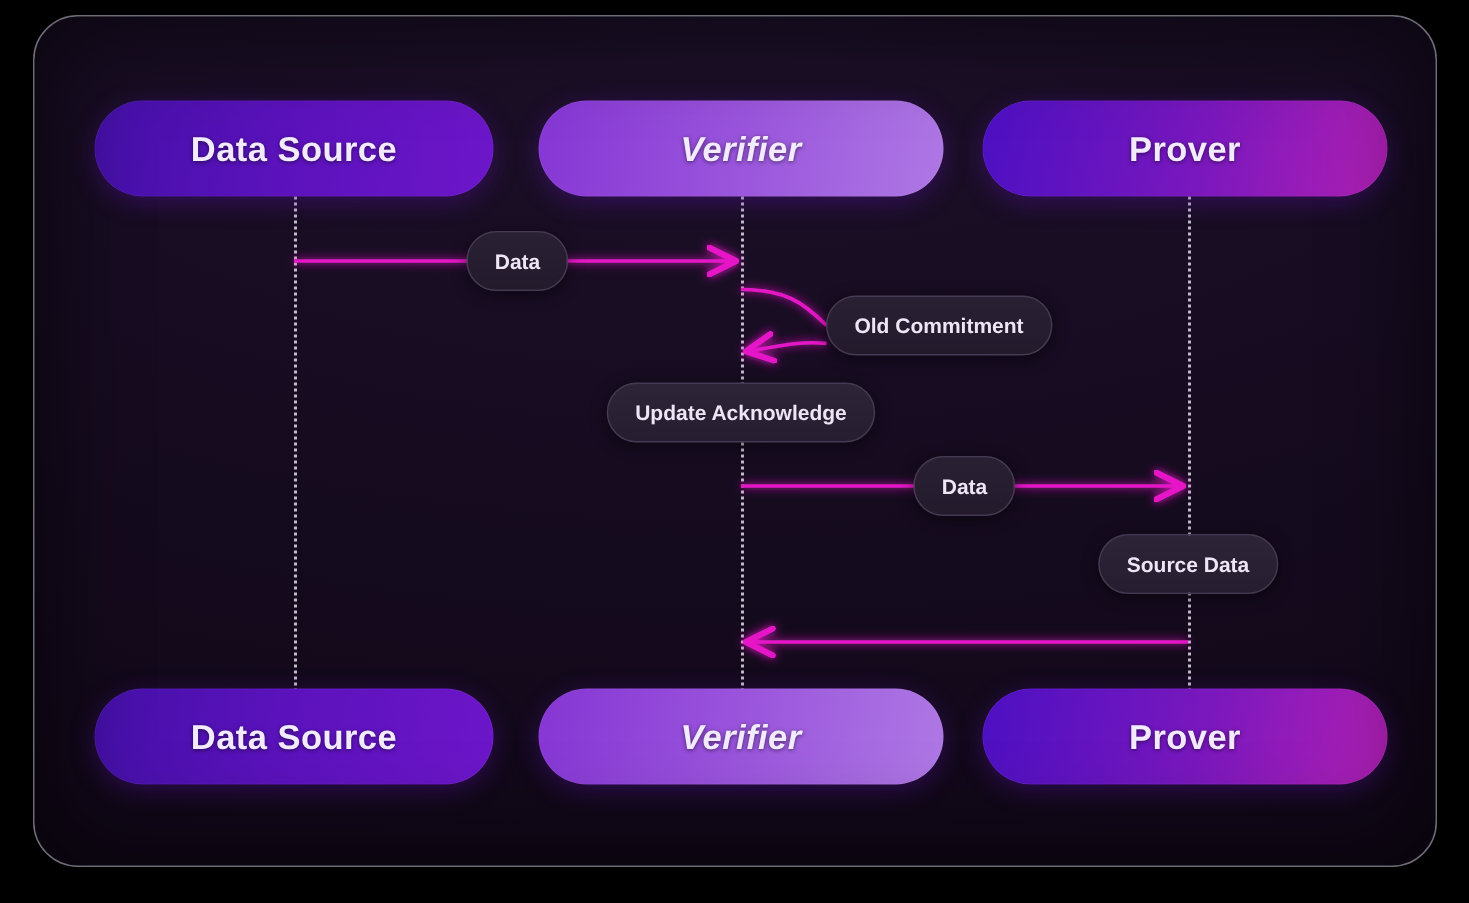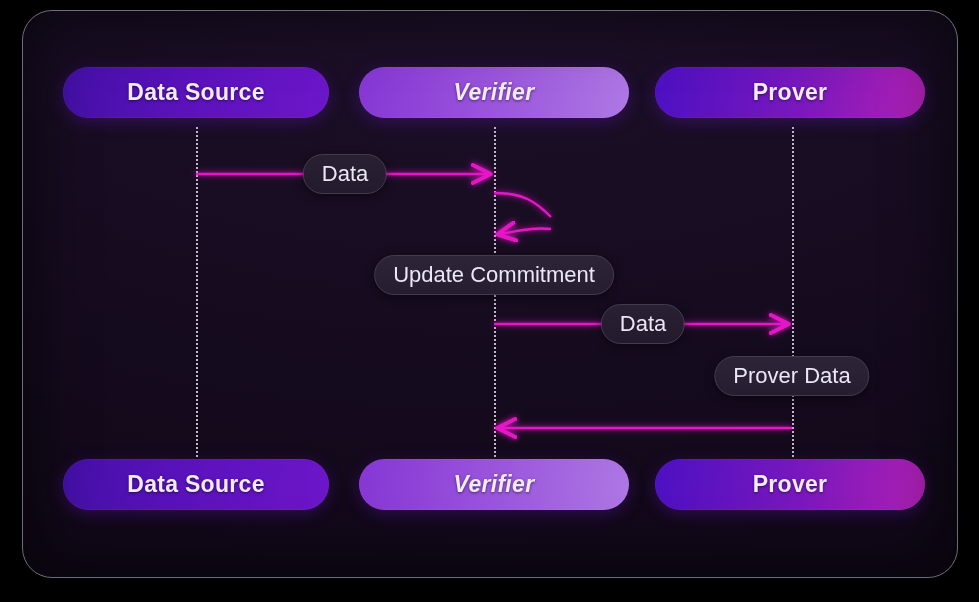--- a/index.html
+++ b/index.html
@@ -35,21 +35,21 @@
   }
   
   #canvas {
     position: absolute;
     left: 0; top: 0;
     width: 936px; height: 568px;
   }
   
   .actor {
     position: absolute;
-    height: 51px;
+    height: 64px;
     border-radius: 32px;
     display: flex;
     align-items: center;
     justify-content: center;
     color: #f2eaff;
     font-size: 23px;
     font-weight: 700;
     letter-spacing: 0.3px;
     text-shadow: 0 1px 3px rgba(0,0,0,0.55);
     box-shadow: 0 4px 16px rgba(90,20,170,0.40), 0 0 0 0.5px rgba(255,255,255,0.07) inset;
@@ -77,22 +77,22 @@
   
   .pill {
     position: absolute;
     height: 40px;
     border-radius: 20px;
     display: flex;
     align-items: center;
     justify-content: center;
     padding: 0 18px;
     color: #ece6f5;
-    font-size: 22px;
-    font-weight: 400;
+    font-size: 14px;
+    font-weight: 700;
     white-space: nowrap;
     background: linear-gradient(180deg, #2a2033 0%, #231a2c 100%);
     border: 1px solid #453a52;
     box-shadow: 0 2px 10px rgba(0,0,0,0.5);
     transform: translateX(-50%);
   }
   .pill-note {
     background: linear-gradient(180deg, #2e2438 0%, #261d30 100%);
   }
 </style>
@@ -141,31 +141,34 @@
         <span>Verifier</span>
       </div>
       <div class="actor actor-pv" style="left:632px; top:56px; width:270px;">
         <span>Prover</span>
       </div>
 
       <div class="pill" style="left:322px; top:143px;">
         <span>Data</span>
       </div>
 
+      <div class="pill" style="left:603px; top:186px;">
+        <span>Old Commitment</span>
+      </div>
 
       <div class="pill pill-note" style="left:471px; top:244px;">
-        <span>Update Commitment</span>
+        <span>Update Acknowledge</span>
       </div>
 
       <div class="pill" style="left:620px; top:293px;">
         <span>Data</span>
       </div>
 
       <div class="pill pill-note" style="left:769px; top:345px;">
-        <span>Prover Data</span>
+        <span>Source Data</span>
       </div>
 
 
       <div class="actor actor-ds" style="left:40px; top:448px; width:266px;">
         <span>Data Source</span>
       </div>
       <div class="actor actor-vf" style="left:336px; top:448px; width:270px;">
         <span>Verifier</span>
       </div>
       <div class="actor actor-pv" style="left:632px; top:448px; width:270px;">

